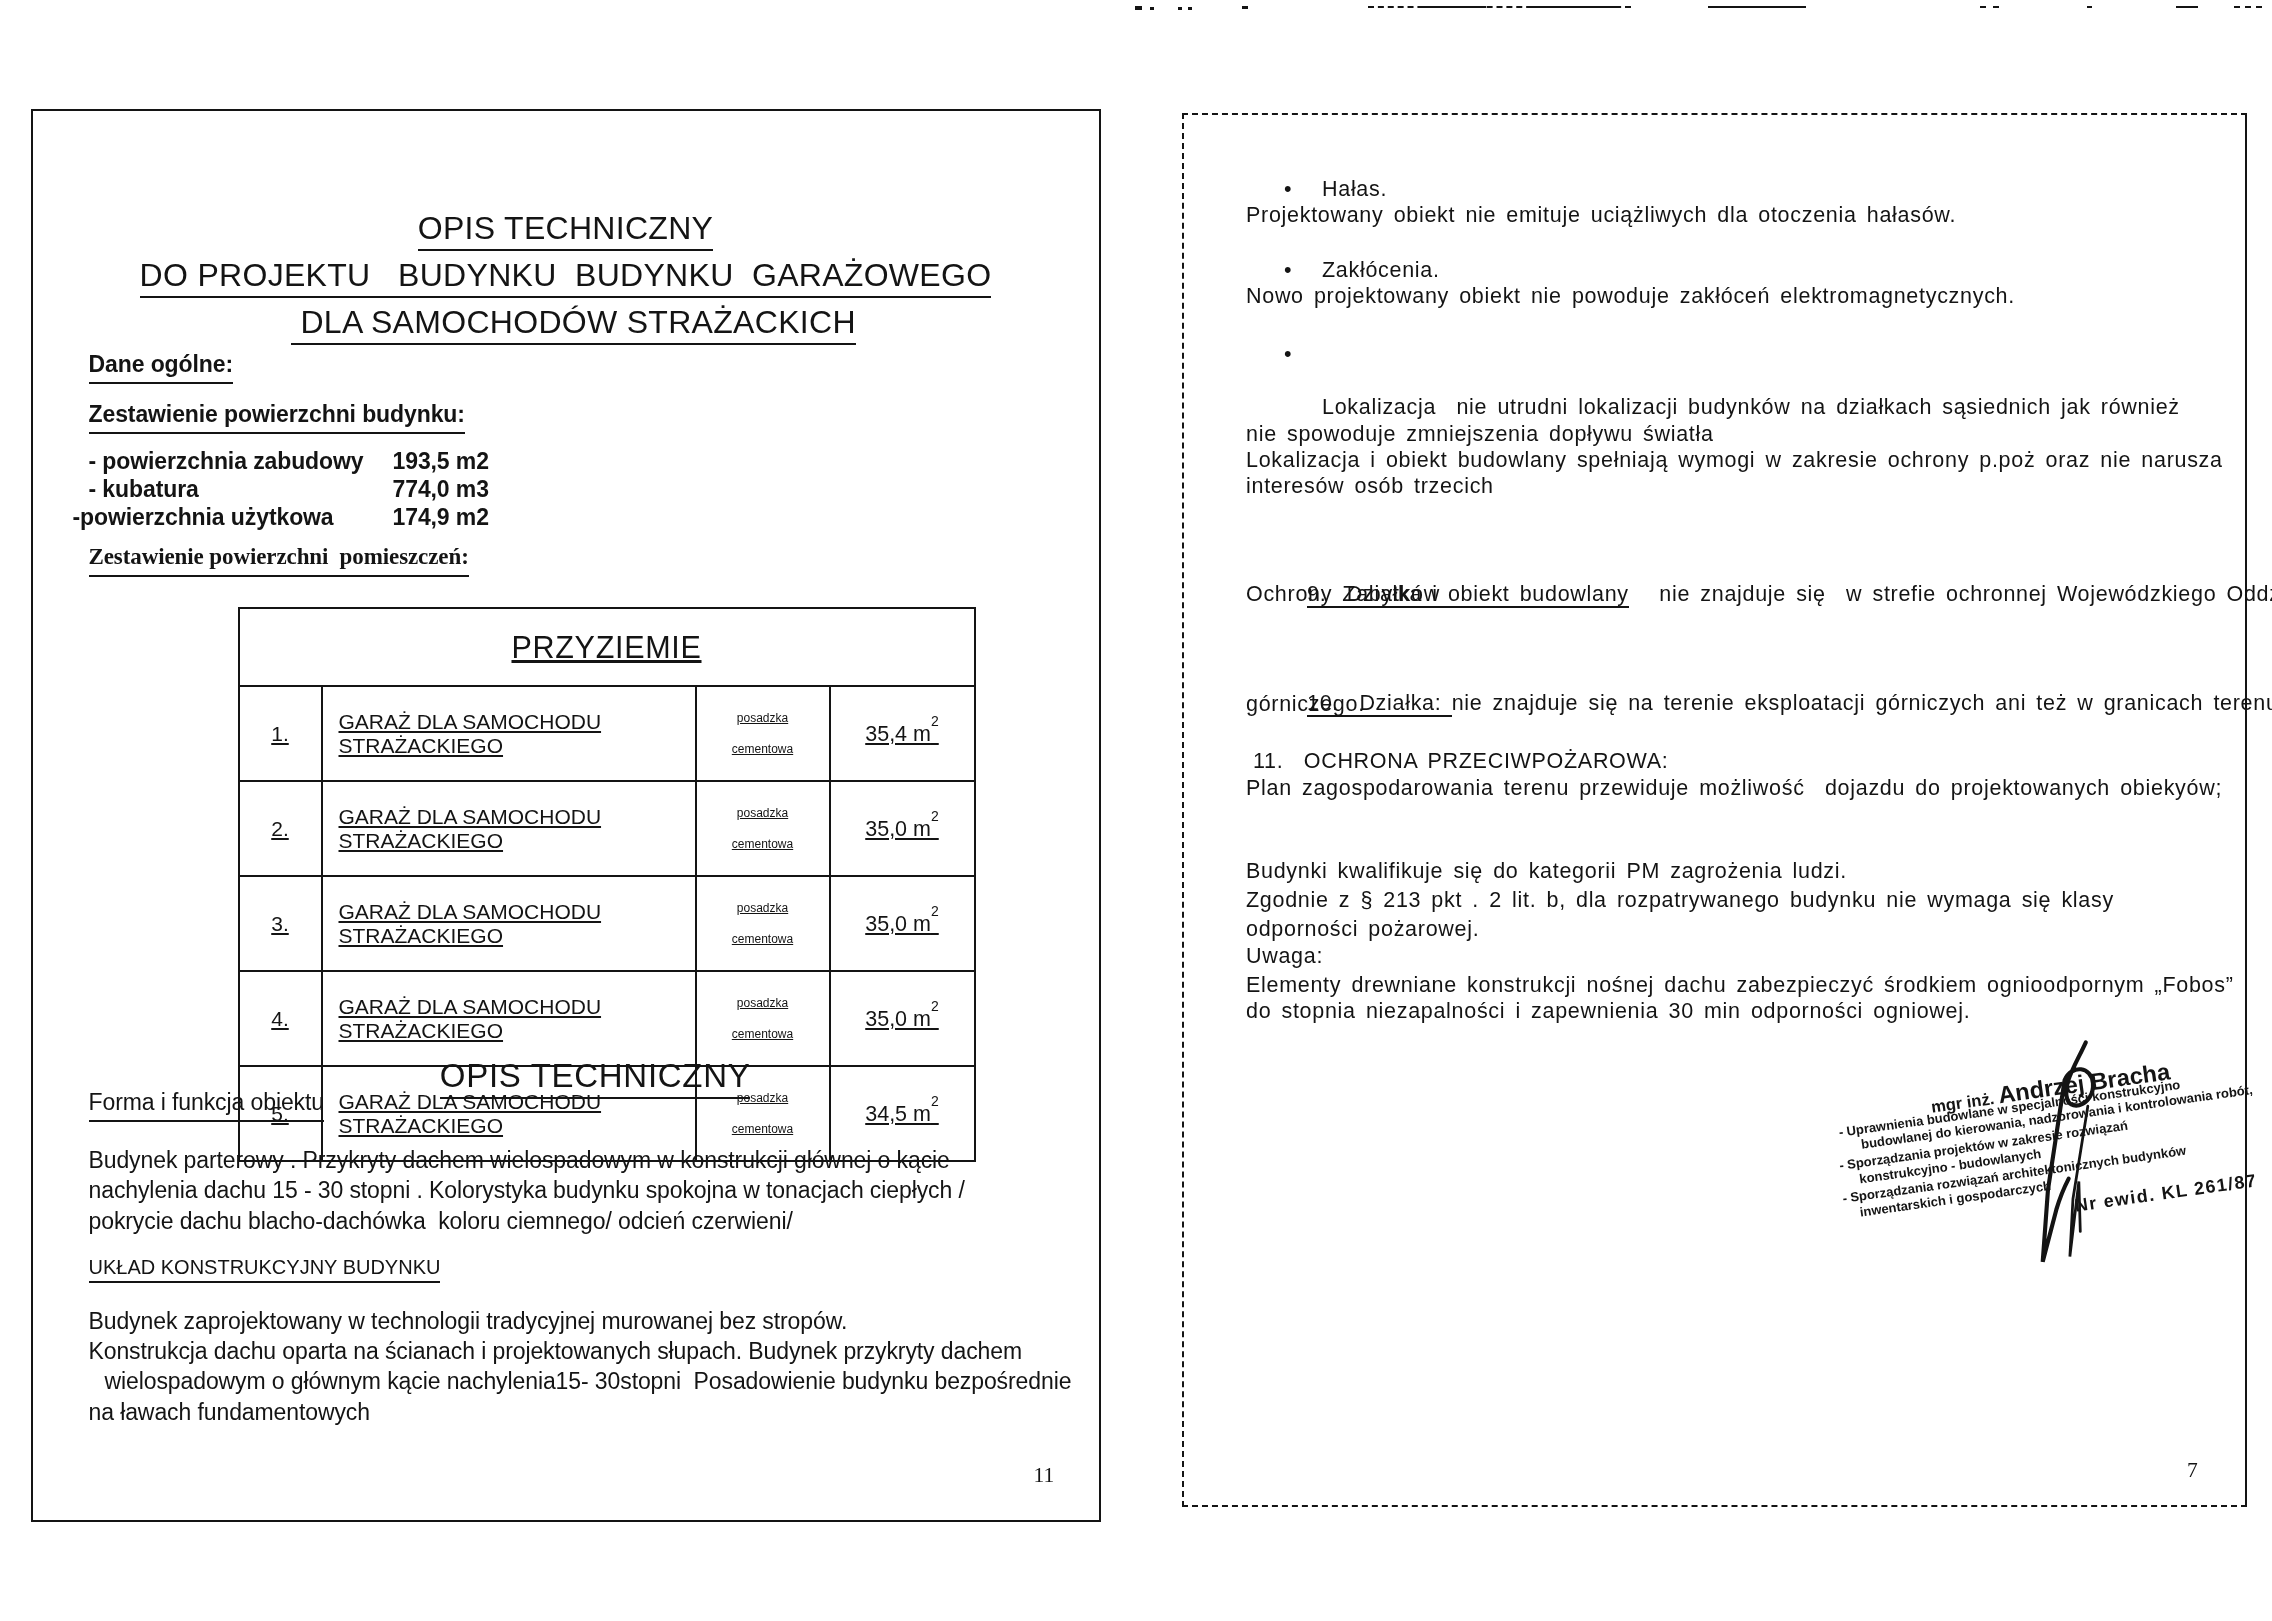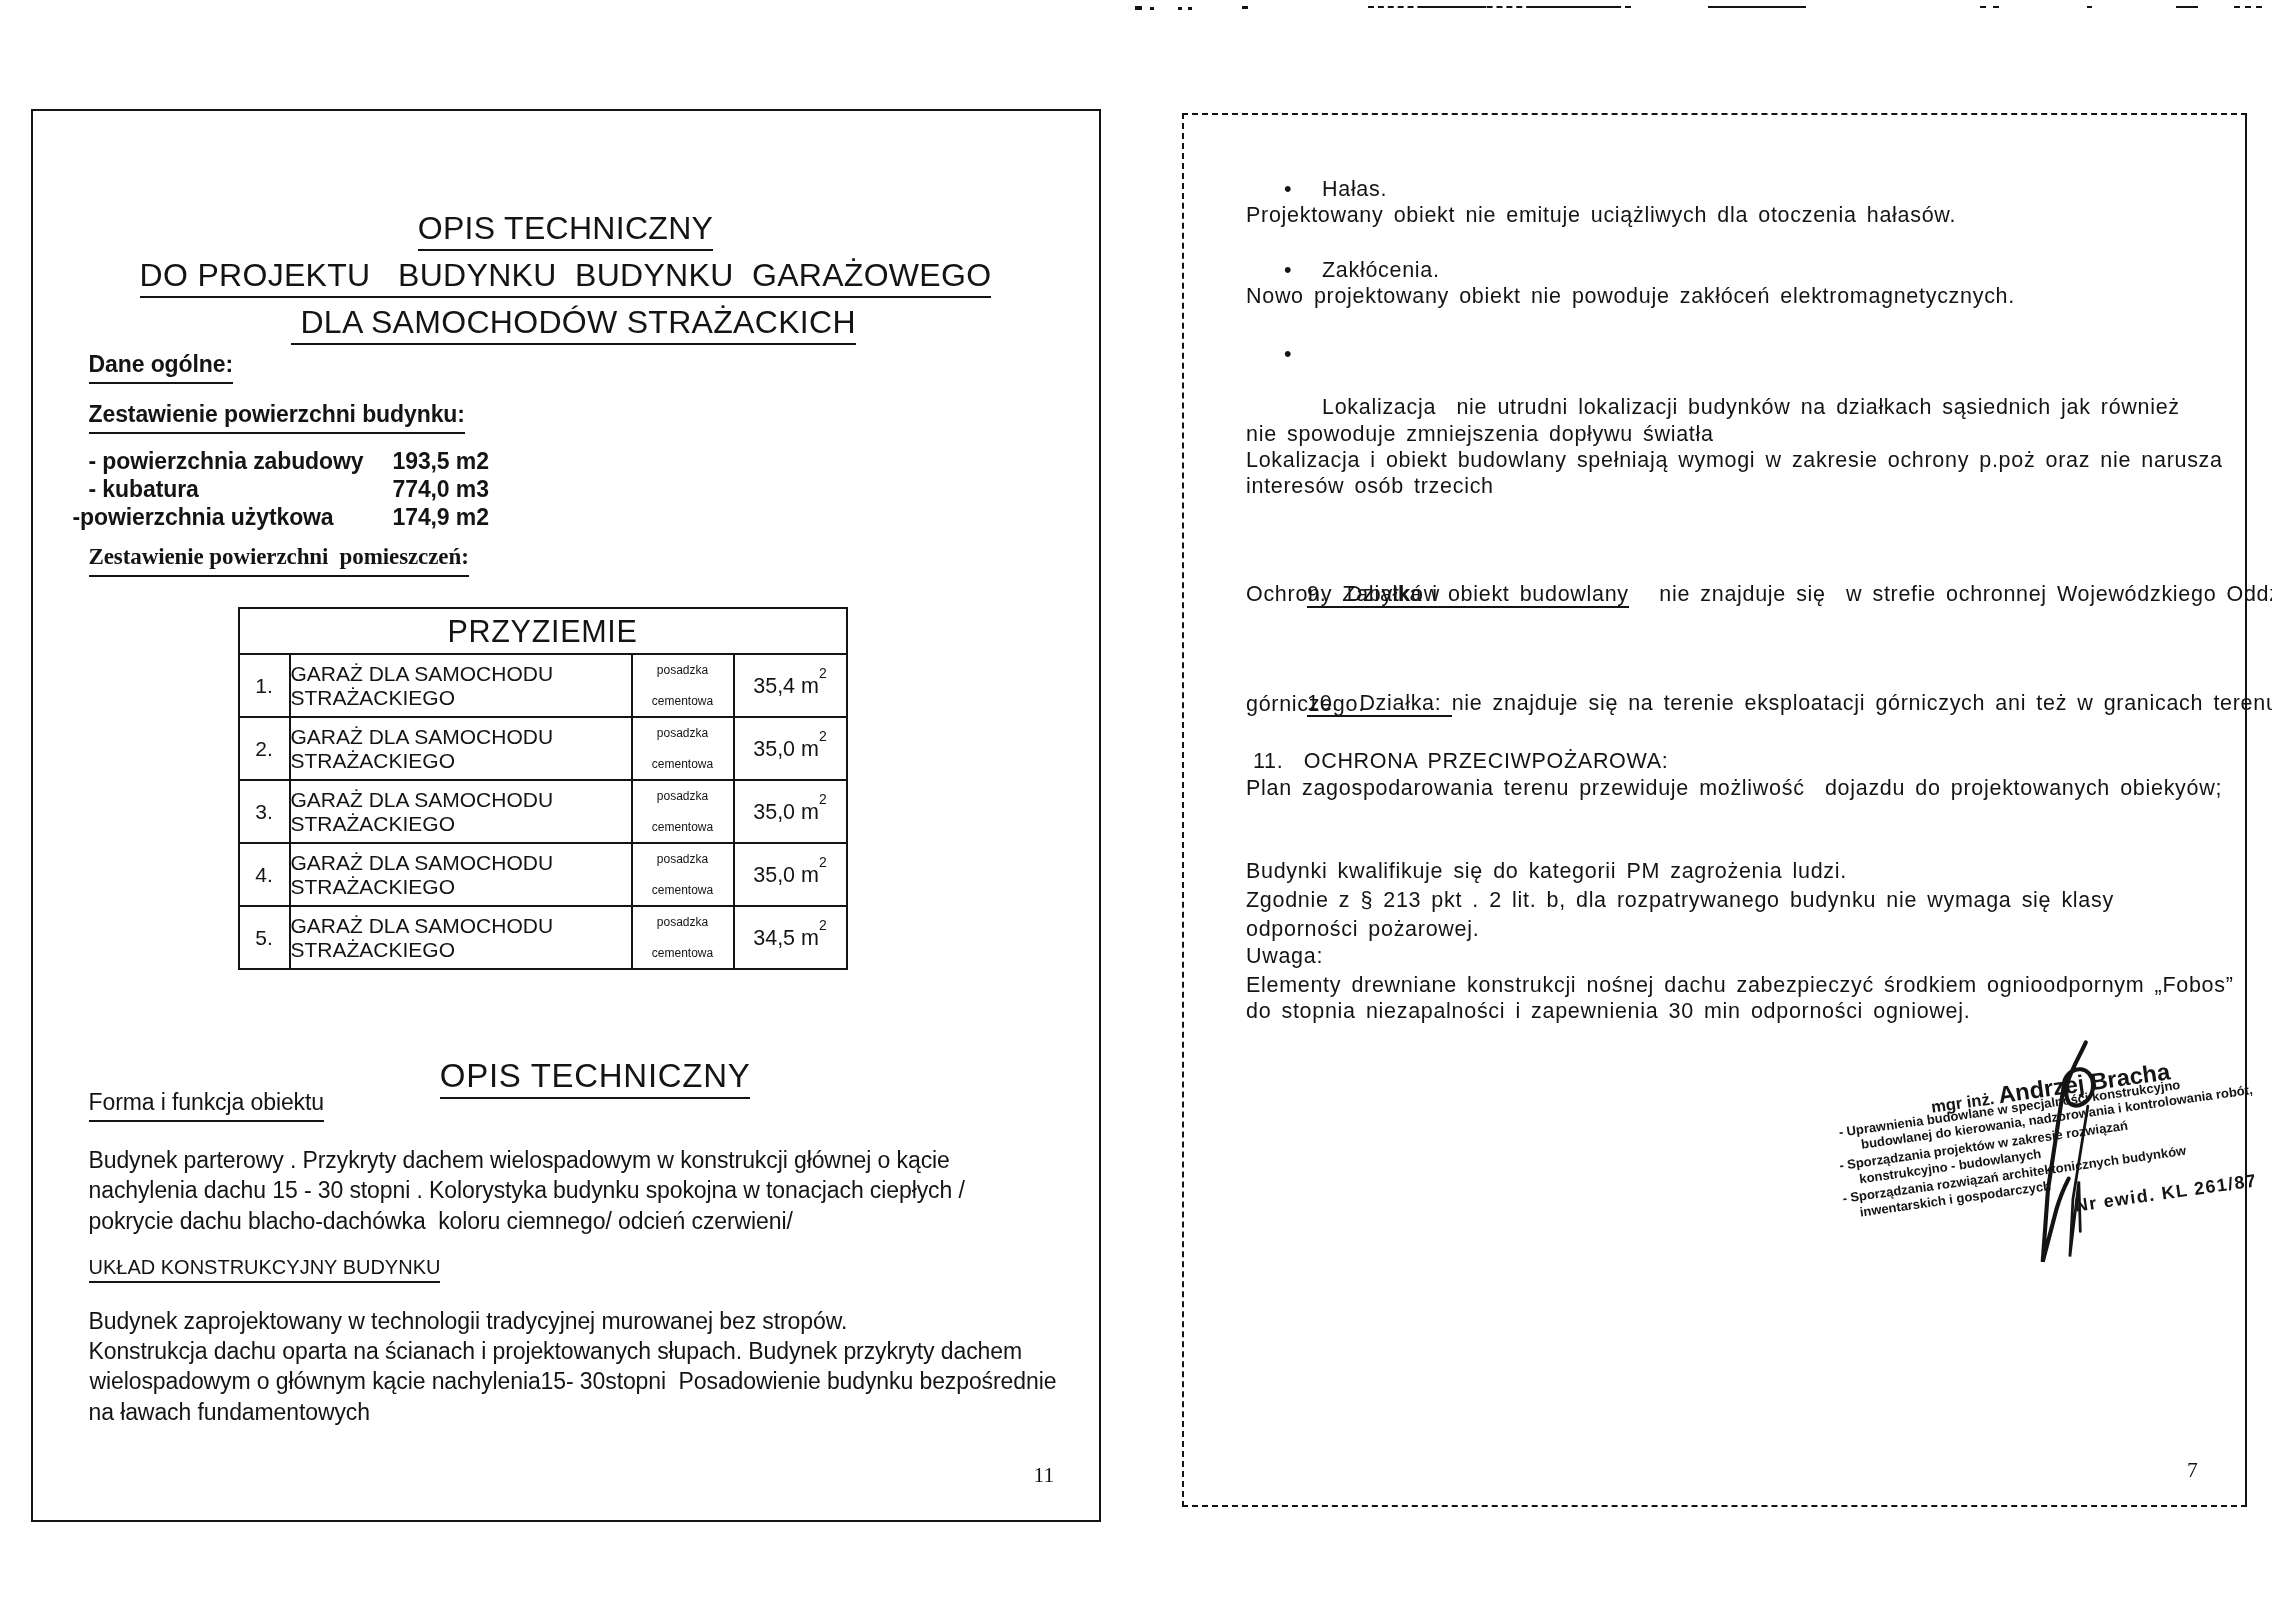--- a/index.html
+++ b/index.html
@@ -10,21 +10,21 @@
   .lp{font-size:23px;letter-spacing:-0.1px;line-height:30.5px;}
   .b{font-weight:bold;}
   .u{border-bottom:2.1px solid #141414;padding-bottom:2.1px;display:inline-block;}
   .u2{border-bottom:2.1px solid #141414;}
   .title{font-size:32px;letter-spacing:0.3px;}
   .serif{font-family:"Liberation Serif",serif;}
   
   .rp{font-size:21.5px;letter-spacing:0.7px;word-spacing:3.5px;line-height:26px;}
   
   table.area{border-collapse:collapse;table-layout:fixed;}
-  table.area td{border:2.1px solid #141414;padding:0;vertical-align:middle;}
+  table.area td{border:2.1px solid #141414;padding:16px;vertical-align:middle;text-decoration:underline;}
   td.no{width:49px;text-align:center;font-size:21px;}
   td.nm{width:340px;font-size:21px;line-height:24px;padding-left:9.7px;}
   td.fl{width:100px;text-align:center;font-size:12px;line-height:30.5px;}
   td.ar{width:111px;text-align:center;font-size:21.5px;}
   sup{font-size:0.65em;position:relative;top:-0.5em;}
   .mark{position:absolute;background:#141414;height:2.8px;}
   .page-border{position:absolute;border:2.1px solid #141414;}
   .stamp{font-weight:bold;line-height:16px;}
 </style>
 </head>
@@ -109,21 +109,21 @@
     <div class="abs lp" style="left:56px;top:976px;"><span class="u">Forma i funkcja obiektu</span></div>
 
     <div class="abs lp" style="left:56px;top:1034px;">Budynek parterowy . Przykryty dachem wielospadowym w konstrukcji głównej o kącie</div>
     <div class="abs lp" style="left:56px;top:1064px;">nachylenia dachu 15 - 30 stopni . Kolorystyka budynku spokojna w tonacjach ciepłych /</div>
     <div class="abs lp" style="left:56px;top:1095px;">pokrycie dachu blacho-dachówka  koloru ciemnego/ odcień czerwieni/</div>
 
     <div class="abs" style="left:56px;top:1145px;font-size:20px;"><span class="u">UKŁAD KONSTRUKCYJNY BUDYNKU</span></div>
 
     <div class="abs lp" style="left:56px;top:1195px;">Budynek zaprojektowany w technologii tradycyjnej murowanej bez stropów.</div>
     <div class="abs lp" style="left:56px;top:1225px;">Konstrukcja dachu oparta na ścianach i projektowanych słupach. Budynek przykryty dachem</div>
-    <div class="abs lp" style="left:57px;top:1255px;">wielospadowym o głównym kącie nachylenia15- 30stopni  Posadowienie budynku bezpośrednie</div>
+    <div class="abs lp" style="left:72px;top:1255px;">wielospadowym o głównym kącie nachylenia15- 30stopni  Posadowienie budynku bezpośrednie</div>
     <div class="abs lp" style="left:56px;top:1286px;">na ławach fundamentowych</div>
 
     <div class="abs" style="left:1001px;top:1352px;font-size:21.5px;font-family:'Liberation Serif',serif;">11</div>
   </div>
 
   <div class="page-border" style="left:1182px;top:113px;width:1061px;height:1390px;border-top-style:dashed;border-bottom-style:dashed;border-left-style:dashed;">
 
     <div class="abs rp" style="left:100px;top:61px;">•</div>
     <div class="abs rp" style="left:138px;top:61px;">Hałas.</div>
     <div class="abs rp" style="left:62px;top:87px;">Projektowany obiekt nie emituje uciążliwych dla otoczenia hałasów.</div>

